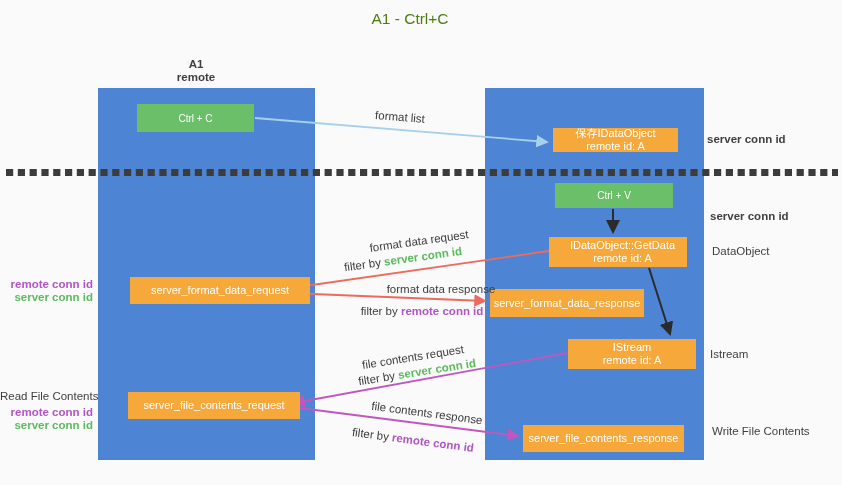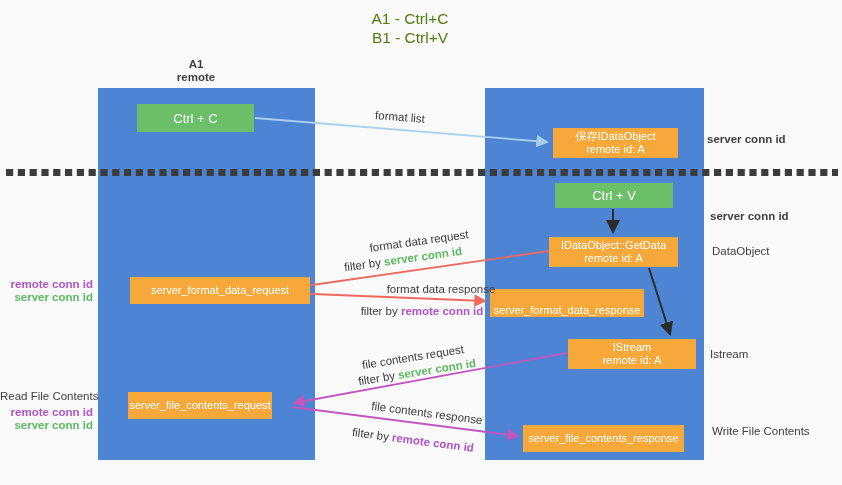--- a/index.html
+++ b/index.html
@@ -23,29 +23,29 @@
   }
   .hdr-a1 { left:141px;font-weight:bold; }
   .hdr-b1 { left:543px; }
   svg.wires { left:0; top:0; }
   .node {
     display:flex; flex-direction:column; align-items:center; justify-content:center;
     color:#ffffff; text-align:center; font-size:11px; line-height:13px;
     white-space:nowrap;
   }
   .orange { background:#f7a83b; }
-  .green  { background:#6abf68; font-size:13px; }
+  .green  { background:#6abf68; font-size:10px; }
   .n-ctrl-c   { left:137px; top:104px; width:117px; height:28px; }
-  .n-save     { left:553px; top:128px; width:125px; height:30px; }
+  .n-save     { left:553px; top:128px; width:125px; height:24px; }
   .n-ctrl-v   { left:555px; top:183px; width:118px; height:25px; }
-  .n-getdata  { left:549px; top:237px; width:129px; height:30px; }
+  .n-getdata  { left:549px; top:237px; width:129px; height:30px;padding-left:9px; }
   .n-fmt-req  { left:130px; top:277px; width:180px; height:27px; }
-  .n-fmt-resp { left:490px; top:289px; width:154px; height:28px;justify-content:flex-end; }
+  .n-fmt-resp { left:490px; top:289px; width:154px; height:28px; }
   .n-istream  { left:568px; top:339px; width:128px; height:30px; }
-  .n-file-req { left:128px; top:392px; width:144px; height:27px; }
+  .n-file-req { left:128px; top:392px; width:172px; height:27px; }
   .n-file-resp{ left:523px; top:425px; width:161px; height:27px;justify-content:center; }
   .edge-label {
     font-size:11.5px; color:#3d3d3d; white-space:nowrap;
     transform-origin:center center;
   }
   .c { transform:translate(-50%,-50%);padding-left:48px; }
   .el-format-list { left:400px; top:117px; transform:translate(-50%,-50%) rotate(4.5deg); }
   .el-fdr         { left:419px; top:241px; transform:translate(-50%,-50%) rotate(-8deg); }
   .el-fdr-filter  { left:403px; top:259px; transform:translate(-50%,-50%) rotate(-8deg); }
   .el-fdresp      { left:417px; top:289px; }
@@ -103,21 +103,20 @@
 
     <line x1="288" y1="293" x2="485" y2="301" stroke="#ed6a5e" stroke-width="1.8" marker-end="url(#m-red)"></line>
 
     <line x1="567" y1="353" x2="294" y2="403" stroke="#c157be" stroke-width="1.8" marker-end="url(#m-mag)"></line>
 
     <line x1="292" y1="407" x2="518" y2="436" stroke="#c157be" stroke-width="1.8" marker-end="url(#m-mag)"></line>
   </svg>
 
   <div class="abs title">
     <div>A1 - Ctrl+C</div>
-    <div>B1 - Ctrl+V</div>
   </div>
 
   <div class="abs lane-header hdr-a1">
     <div>A1</div>
     <div>remote</div>
   </div>
 
   <div class="abs node green n-ctrl-c">
     <div>Ctrl + C</div>
   </div>

